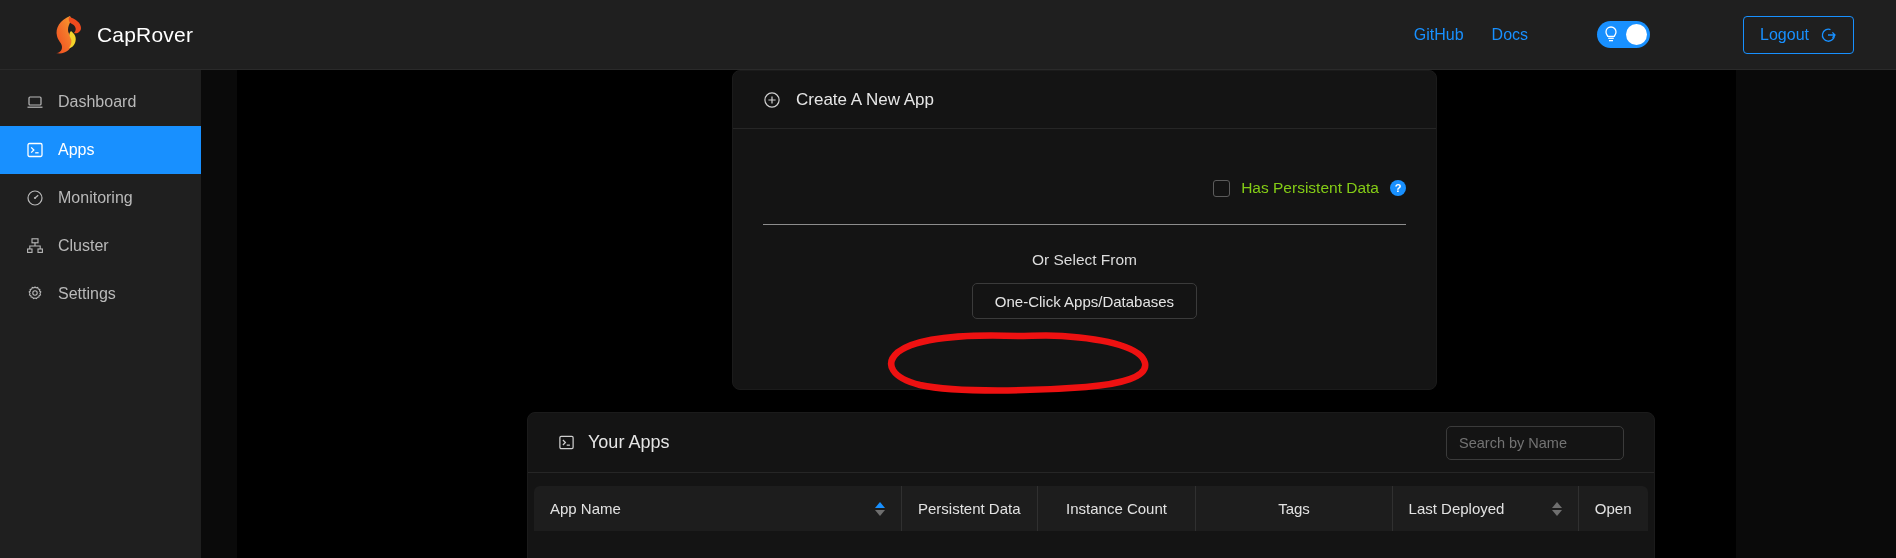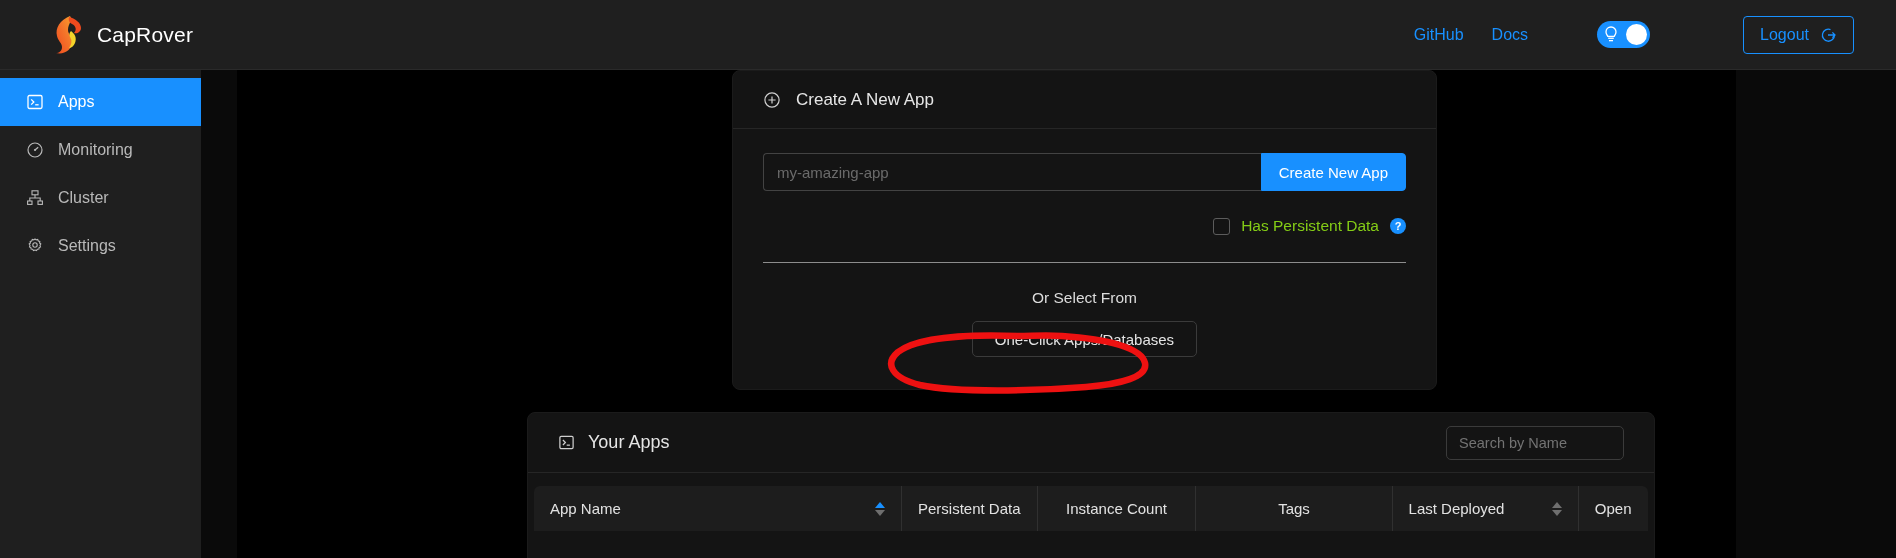--- a/index.html
+++ b/index.html
@@ -385,20 +385,29 @@
         <svg width="16" height="16" viewBox="0 0 16 16">
           <path d="M9.5 2.6 A6 6 0 1 0 13.4 8" fill="none" stroke="#1890ff" stroke-width="1.3"></path>
           <path d="M7 8 L14 8 M11.4 5.4 L14 8 L11.4 10.6" fill="none" stroke="#1890ff" stroke-width="1.3"></path>
         </svg>
       </button>
     </div>
   </div>
 
   <nav class="sidebar">
 
+    <div class="side-item">
+      <span class="sicon">
+        <svg width="18" height="18" viewBox="0 0 18 18">
+          <rect x="3" y="4" width="12" height="8" rx="1" fill="none" stroke="currentColor" stroke-width="1.2"></rect>
+          <path d="M1.5 14.2 H16.5" stroke="currentColor" stroke-width="1.2"></path>
+        </svg>
+      </span>
+      <span>Dashboard</span>
+    </div>
 
     <div class="side-item active">
       <span class="sicon">
         <svg width="18" height="18" viewBox="0 0 18 18">
           <rect x="2" y="2.5" width="14" height="13" rx="1.4" fill="none" stroke="currentColor" stroke-width="1.3"></rect>
           <path d="M5.2 6.4 L7.8 9 L5.2 11.6" fill="none" stroke="currentColor" stroke-width="1.3"></path>
           <path d="M9.2 11.8 H12.6" stroke="currentColor" stroke-width="1.3"></path>
         </svg>
       </span>
       <span>Apps</span>
@@ -446,24 +455,20 @@
         <span class="chi">
           <svg width="18" height="18" viewBox="0 0 18 18">
             <circle cx="9" cy="9" r="7.1" fill="none" stroke="currentColor" stroke-width="1.2"></circle>
             <path d="M9 5.4 V12.6 M5.4 9 H12.6" stroke="currentColor" stroke-width="1.2"></path>
           </svg>
         </span>
         <span>Create A New App</span>
       </div>
 
       <div class="card-body">
-        <div class="input-row">
-          <input class="app-input" type="text" placeholder="my-amazing-app" style="">
-          <button class="create-btn">Create New App</button>
-        </div>
 
         <div class="persist-row">
           <span class="cb"></span>
           <span class="persist-label">Has Persistent Data</span>
           <span class="qmark">?</span>
         </div>
 
         <div class="divider"></div>
 
         <div class="or-select">Or Select From</div>

